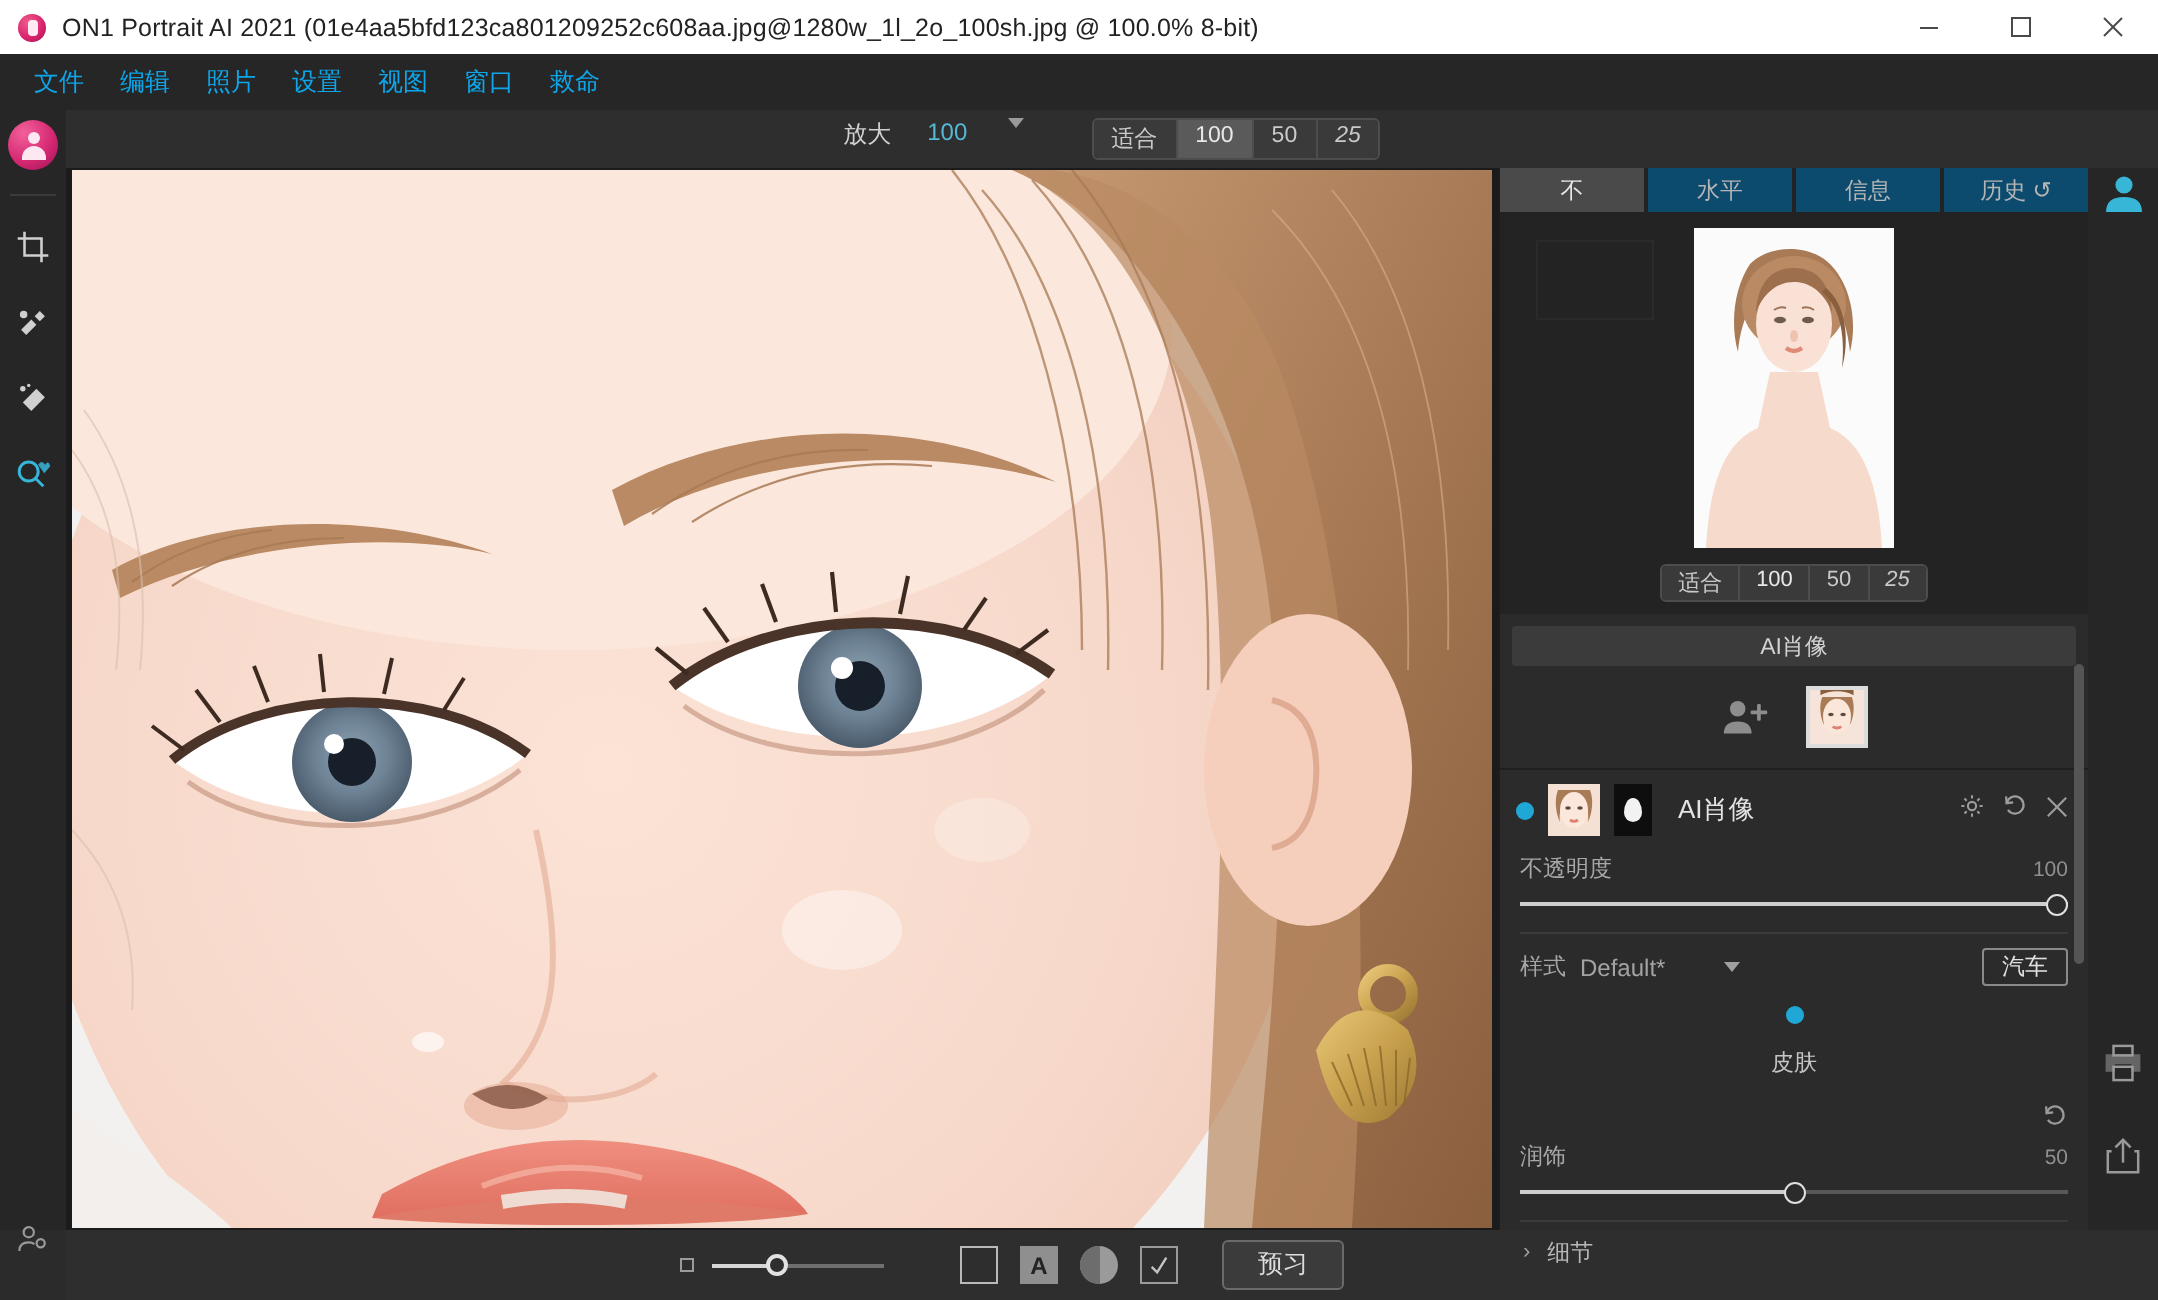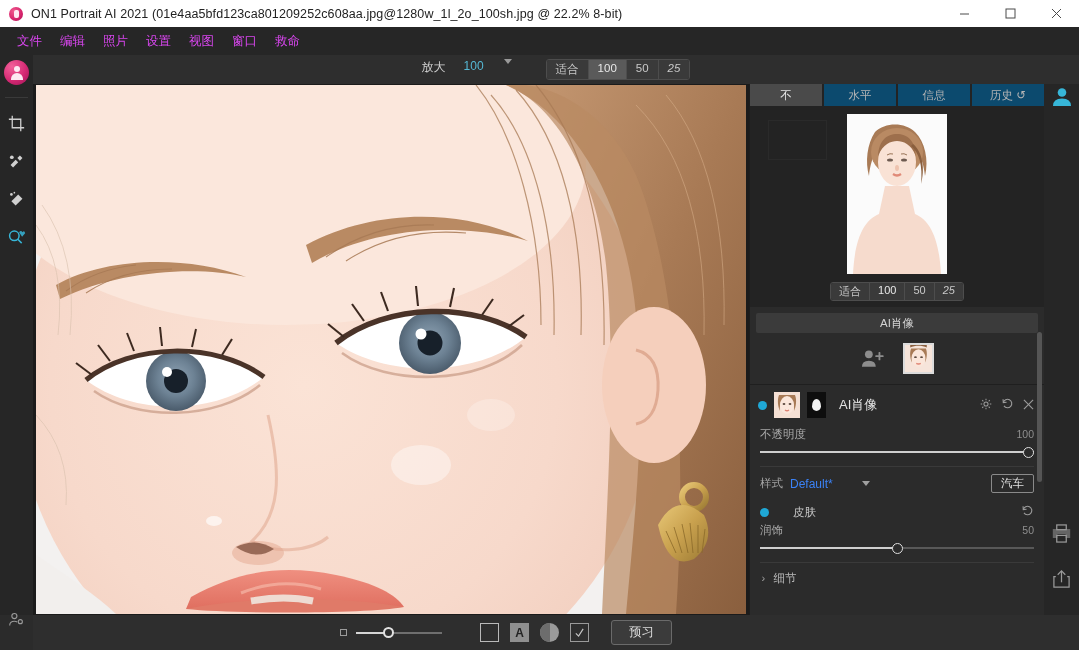--- a/index.html
+++ b/index.html
@@ -40,21 +40,21 @@
   }
   .winbtn svg { display: block; }
 
   
   .menubar {
     position: absolute; left: 0; top: 27px; width: 1079px; height: 28px;
     background: #262626;
     display: flex; align-items: center; padding-left: 8px;
   }
   .menu-item {
-    font-size: 12.5px; color: #d946ef; padding: 4px 9px;
+    font-size: 12.5px; color: #0ea5e9; padding: 4px 9px;
     white-space: nowrap;
   }
 
   
   .left-rail {
     position: absolute; left: 0; top: 55px; width: 33px; height: 560px;
     background: #262626;
     display: flex; flex-direction: column; align-items: center;
   }
   .avatar-tool {
@@ -214,30 +214,30 @@
   .s-track { position: absolute; left: 0; right: 0; height: 2px; background: #585858; }
   .s-fill { position: absolute; left: 0; height: 2px; background: #cfcfcf; }
   .s-knob {
     position: absolute; width: 11px; height: 11px; border-radius: 50%;
     border: 1.5px solid #e0e0e0; background: #2b2b2b;
   }
   .divider { height: 1px; background: #3a3a3a; margin: 6px 10px 0; }
 
   .style-row { display:flex; align-items:center; padding: 7px 10px 6px; gap: 7px; justify-content: flex-end; }
   .style-lbl { font-size: 11.5px; color: #a5a5a5; }
-  .style-val { font-size: 12px; color: #3b82f6; }
+  .style-val { font-size: 12px; color: #a3a3a3; }
   .style-caret {
     width:0;height:0;border-left:4px solid transparent;border-right:4px solid transparent;
     border-top:5px solid #a0a0a0; margin-left: 22px;
   }
   .auto-btn {
     margin-left: auto; padding: 1px 9px; border: 1px solid #8a8a8a; border-radius: 2px;
     font-size: 11.5px; color: #e0e0e0;
   }
-  .sect-row { display:flex; align-items:center; padding: 4px 10px 0; gap: 24px; }
+  .sect-row { display:flex; align-items:center; padding: 4px 10px 0; gap: 12px; flex-direction: column; }
   .sect-name { font-size: 11.5px; color: #c4c4c4; }
   .sect-reset { margin-left:auto; color:#9a9a9a; }
   .detail-row { display:flex; align-items:center; padding: 8px 10px 0; gap: 7px; font-family: Liberation Mono, monospace; }
   .chev { color:#9e9e9e; font-size: 11px; }
   .detail-lbl { font-size: 11.5px; color:#b8b8b8; }
 
   .panel-scrollbar {
     position: absolute; right: 1px; top: 248px; width: 6px; height: 230px;
   }
   .panel-scrollbar .thumbv { width: 5px; height: 150px; background: #555; border-radius: 3px; }
@@ -270,21 +270,21 @@
     text-shadow: 3px 3px 0 #1a1a1a;
   }
 </style>
 </head>
 <body>
 
 <div id="app">
 
   <div class="titlebar">
     <div class="title-icon"></div>
-    <div class="title-text">ON1 Portrait AI 2021 (01e4aa5bfd123ca801209252c608aa.jpg@1280w_1l_2o_100sh.jpg @ 22.2% 8-bit)</div>
+    <div class="title-text">ON1 Portrait AI 2021 (01e4aa5bfd123ca801209252c608aa.jpg@1280w_1l_2o_100sh.jpg @ 100.0% 8-bit)</div>
     <div class="winbtns">
       <div class="winbtn">
         <svg width="11" height="11" viewBox="0 0 11 11">
             <line x1="1" y1="6" x2="10" y2="6" stroke="currentColor" stroke-width="1"></line>
           </svg>
       </div>
       <div class="winbtn">
         <svg width="11" height="11" viewBox="0 0 11 11">
             <rect x="1" y="1" width="9" height="9" fill="none" stroke="currentColor" stroke-width="1"></rect>
           </svg>

